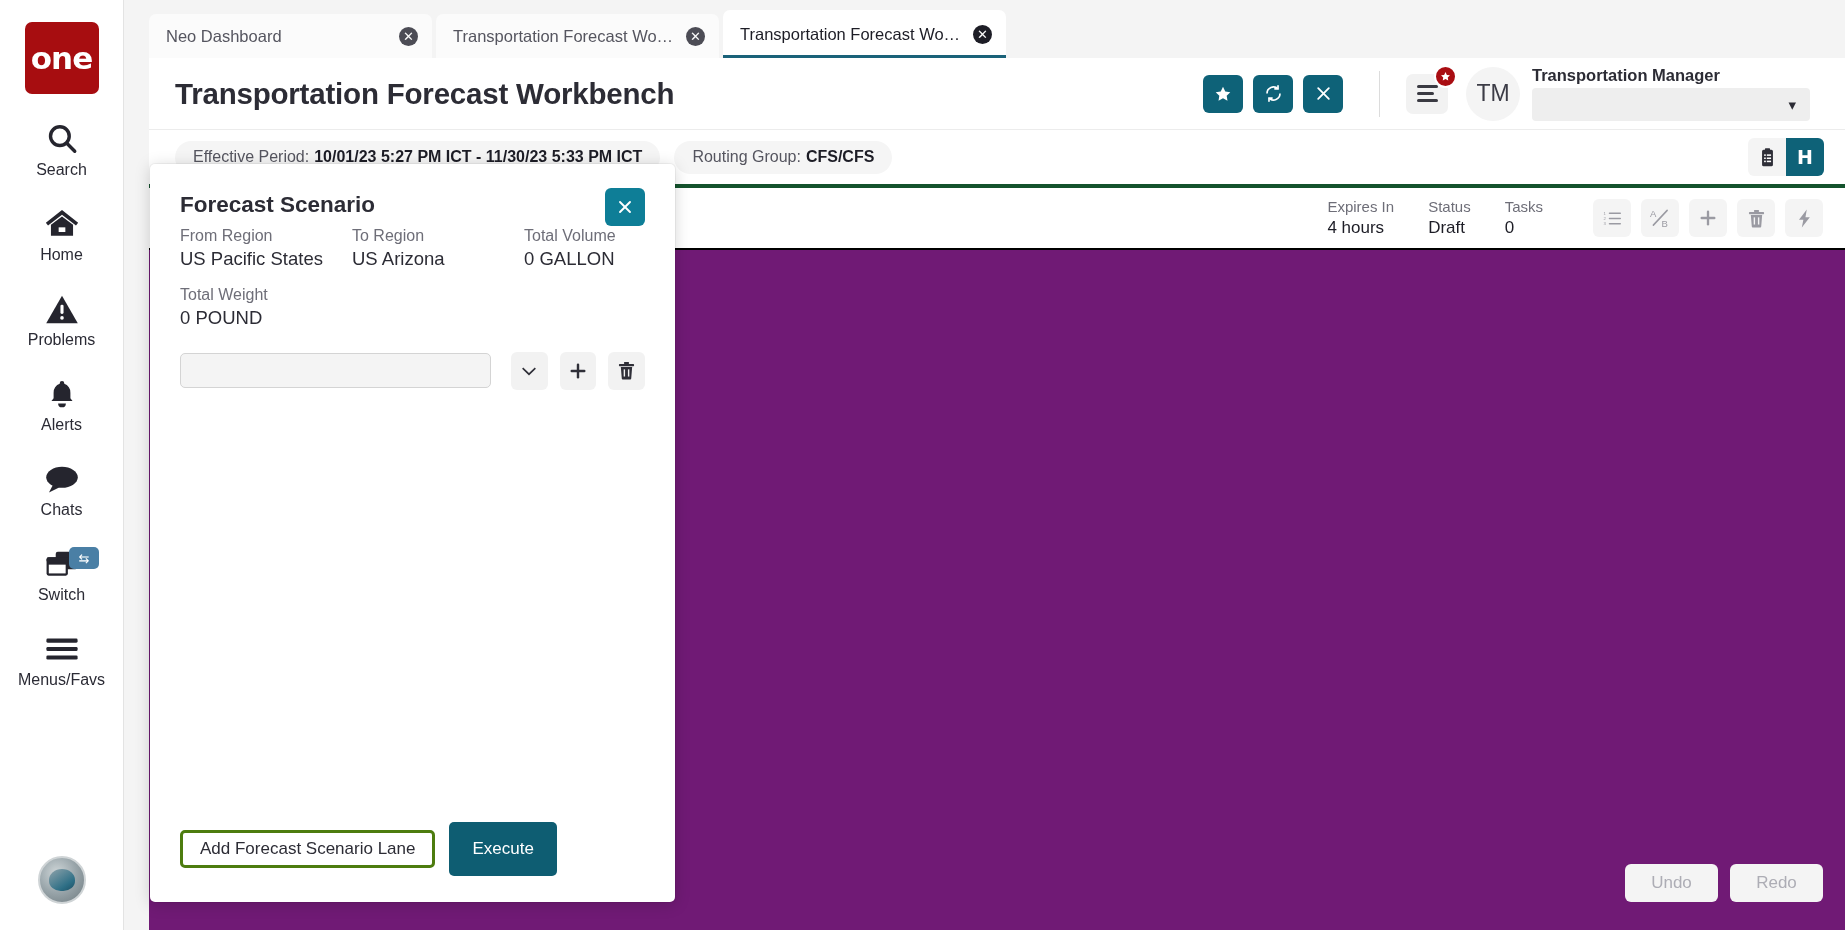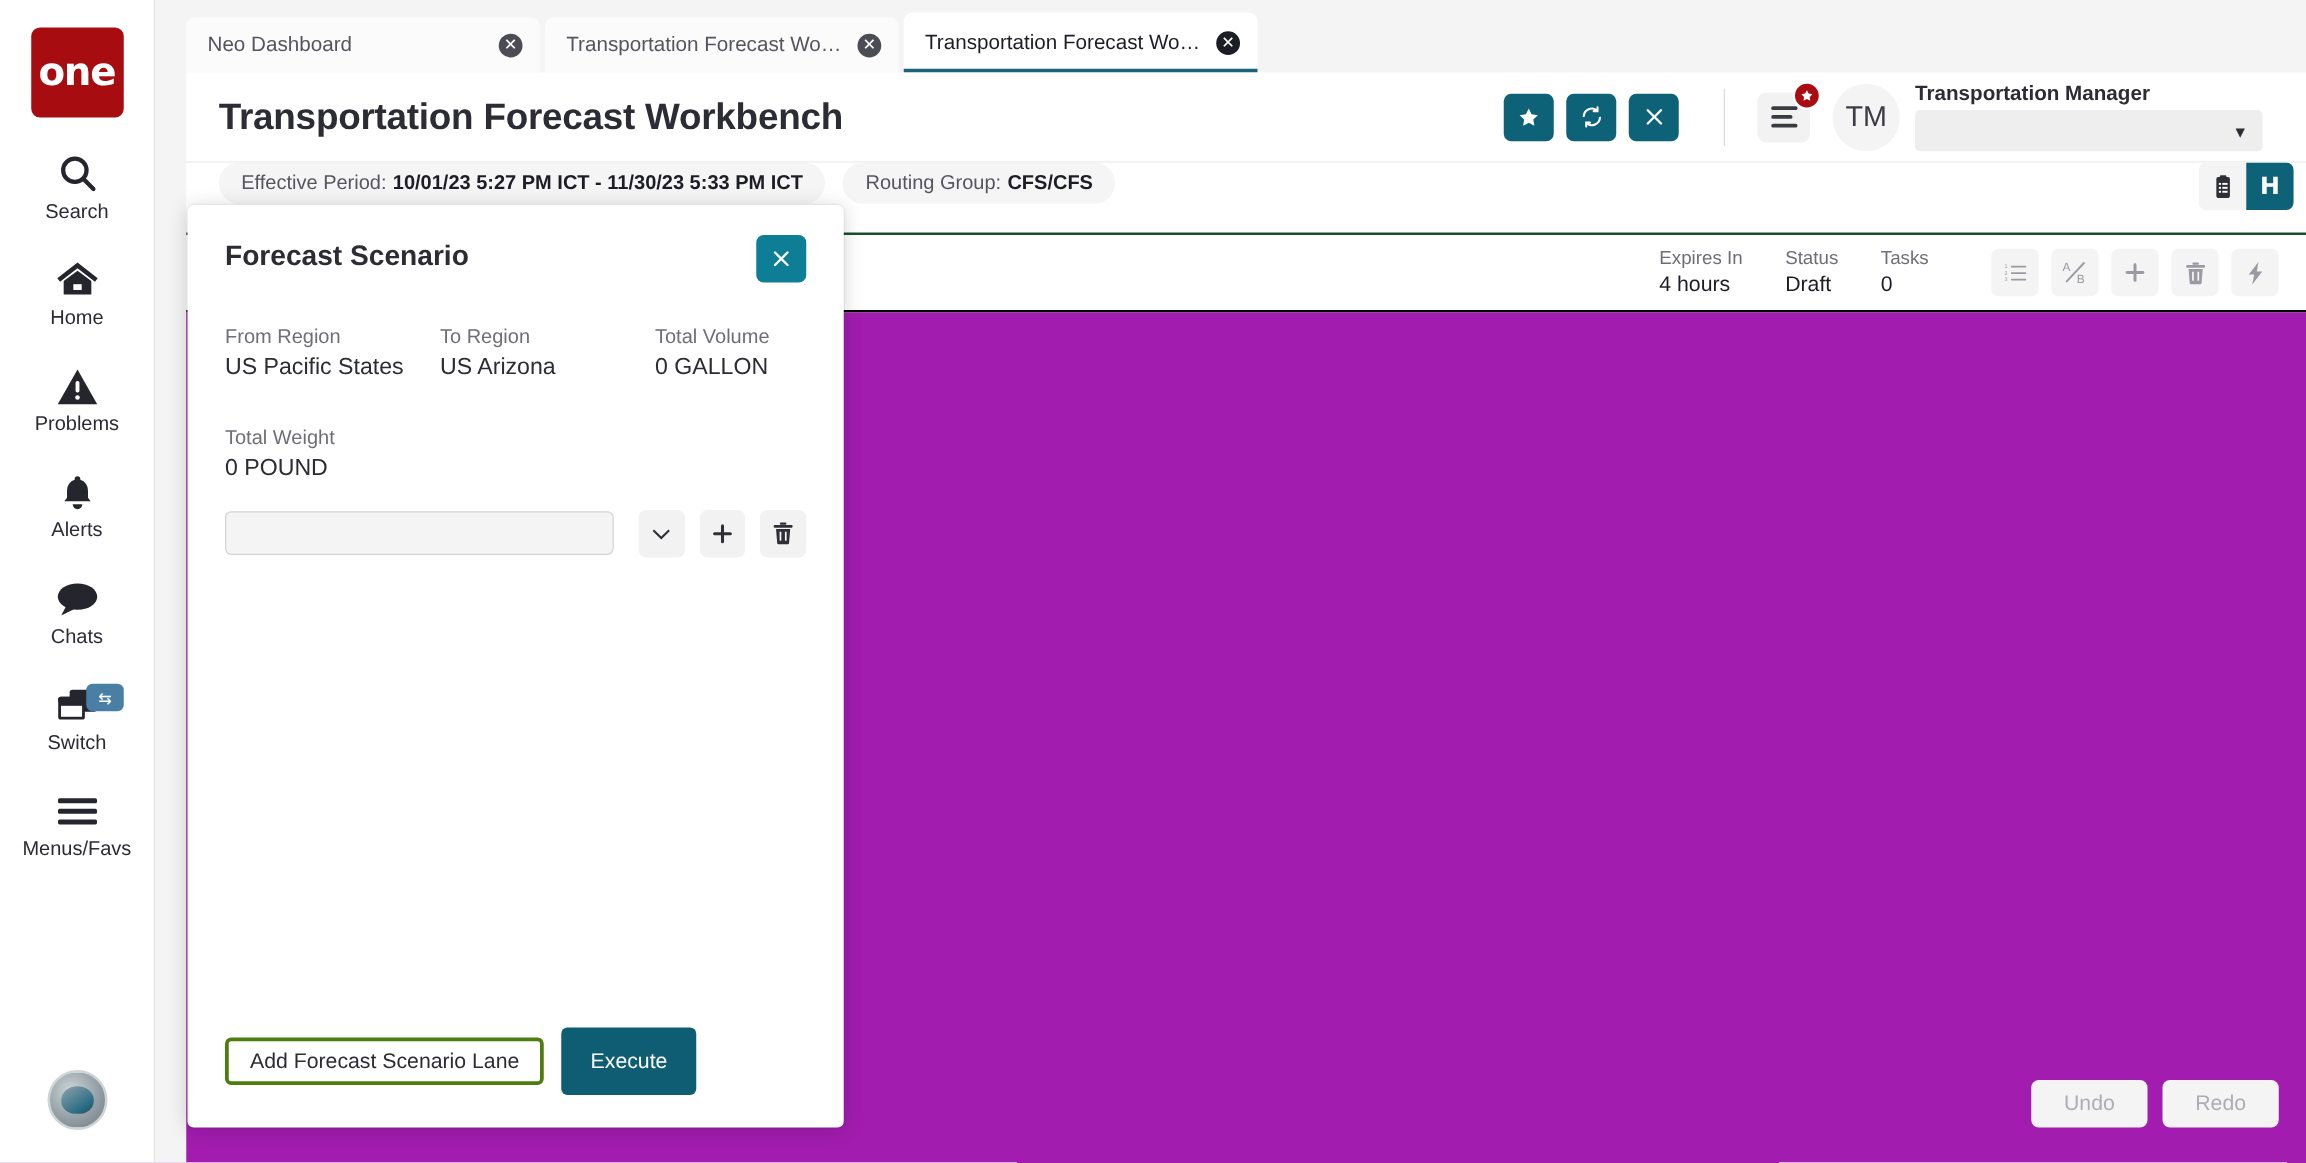--- a/index.html
+++ b/index.html
@@ -151,22 +151,22 @@
   .user-role { font-size: 16.5px; font-weight: 700; color: #2c2c35; margin-bottom: 3px; }
   .user-select {
     height: 33px; background: #eeeeee; border-radius: 4px;
     display: flex; align-items: center; justify-content: flex-end;
     padding-right: 14px; color: #2c2c35; font-size: 15px; cursor: pointer;
     font-family: "DejaVu Sans", sans-serif;
   }
 
   
   #info-bar {
-    height: 58px; flex: 0 0 58px; display: flex; align-items: flex-start;
-    padding: 0 10px 0 26px; border-bottom: 2px solid #14532d;
+    height: 58px; flex: 0 0 58px; display: flex; align-items: center;
+    padding: 0 21px 0 26px; border-bottom: 4px solid #14532d;
   }
   .chip {
     background: #f5f5f5; border-radius: 18px; height: 33px;
     display: flex; align-items: center; padding: 0 18px;
     margin-right: 14px; font-size: 16px; color: #55555f;
     font-family: "Liberation Sans", sans-serif; white-space: nowrap;
   }
   .chip b { color: #1d1d26; margin-left: 5px; font-weight: 700; }
   .info-spacer { flex: 1 1 auto; }
   .seg-group { display: flex; border-radius: 6px; overflow: hidden; }
@@ -189,21 +189,21 @@
   .stat .v { font-size: 17px; color: #1d1d26; line-height: 1.25; }
   .row-actions { display: flex; margin-left: 40px; }
   .abtn {
     width: 38px; height: 38px; border-radius: 6px; background: #f4f4f4;
     display: flex; align-items: center; justify-content: center;
     margin-left: 10px; cursor: pointer; color: #9a9aa2;
     font-family: "DejaVu Sans", sans-serif; font-size: 19px;
   }
 
   
-  #body-area { flex: 1 1 auto; position: relative; background: #a21caf; }
+  #body-area { flex: 1 1 auto; position: relative; background: #701a75; }
 
   
   #footer-actions {
     position: absolute; right: 22px; bottom: 28px;
     display: flex;
   }
   .fbtn {
     min-width: 93px; height: 38px; border-radius: 6px;
     background: #f4f4f4; color: #adadb5; border: none;
     display: flex; align-items: center; justify-content: center;
@@ -227,22 +227,21 @@
     font-size: 22.5px; font-weight: 700; color: #2c2c35;
     flex: 1 1 auto; padding-top: 4px;
   }
   #modal-close {
     width: 40px; height: 38px; border-radius: 6px;
     background: #0e7e97; color: #fff; border: none;
     display: flex; align-items: center; justify-content: center;
     font-size: 19px; cursor: pointer; font-family: "DejaVu Sans", sans-serif;
   }
   #meta-grid {
-    margin-top: 34px;
-    display: grid; grid-template-columns: 172px 172px 1fr; row-gap: 36px;
+    display: grid; grid-template-columns: 172px 172px 1fr; row-gap: 14px;
   }
   .meta .k { font-size: 16px; color: #6e6e78; line-height: 1.3; }
   .meta .v { font-size: 18.5px; color: #2c2c35; line-height: 1.3; }
   #tmpl-title {
     margin-top: 50px;
     font-size: 19px; font-weight: 700; color: #2c2c35;
   }
   #tmpl-row { margin-top: 22px; display: flex; align-items: center; }
   #tmpl-input {
     width: 322px; height: 35px;

